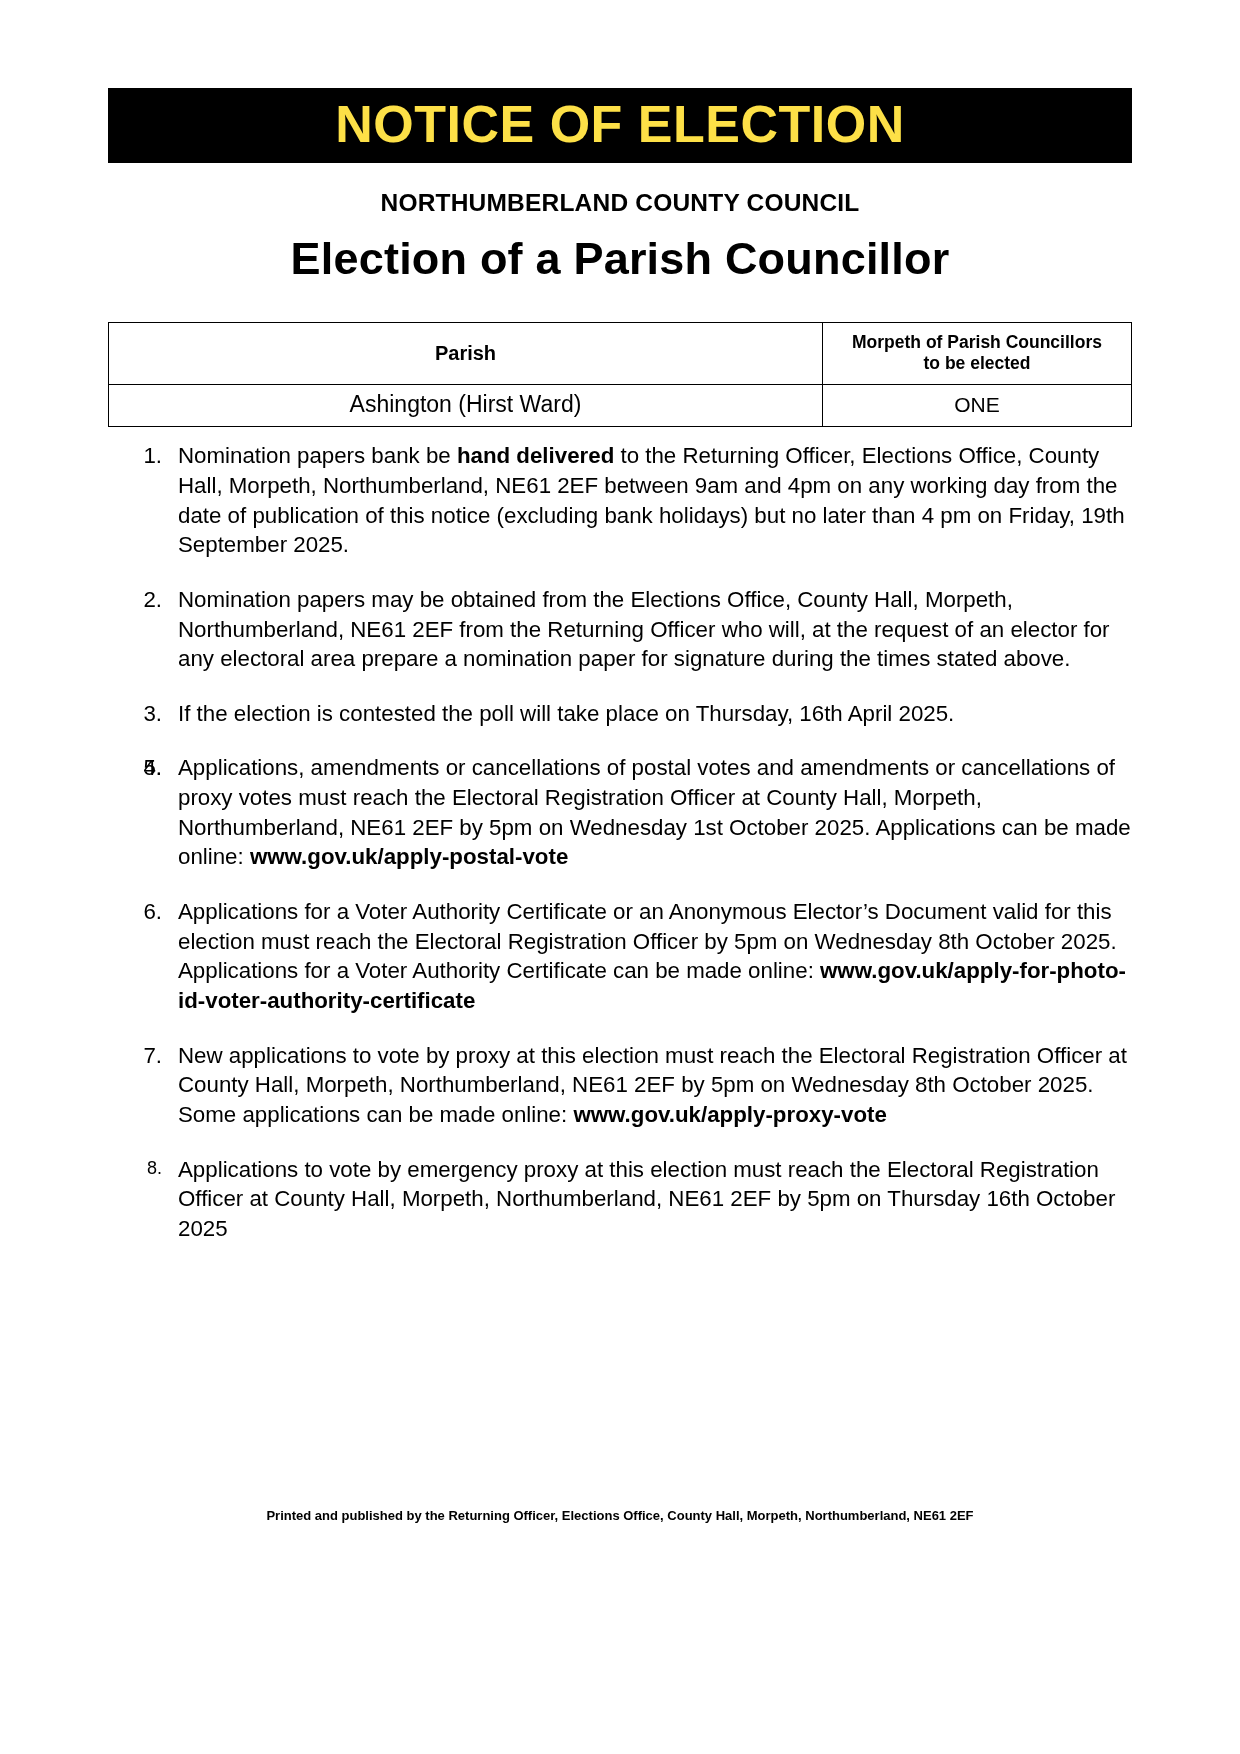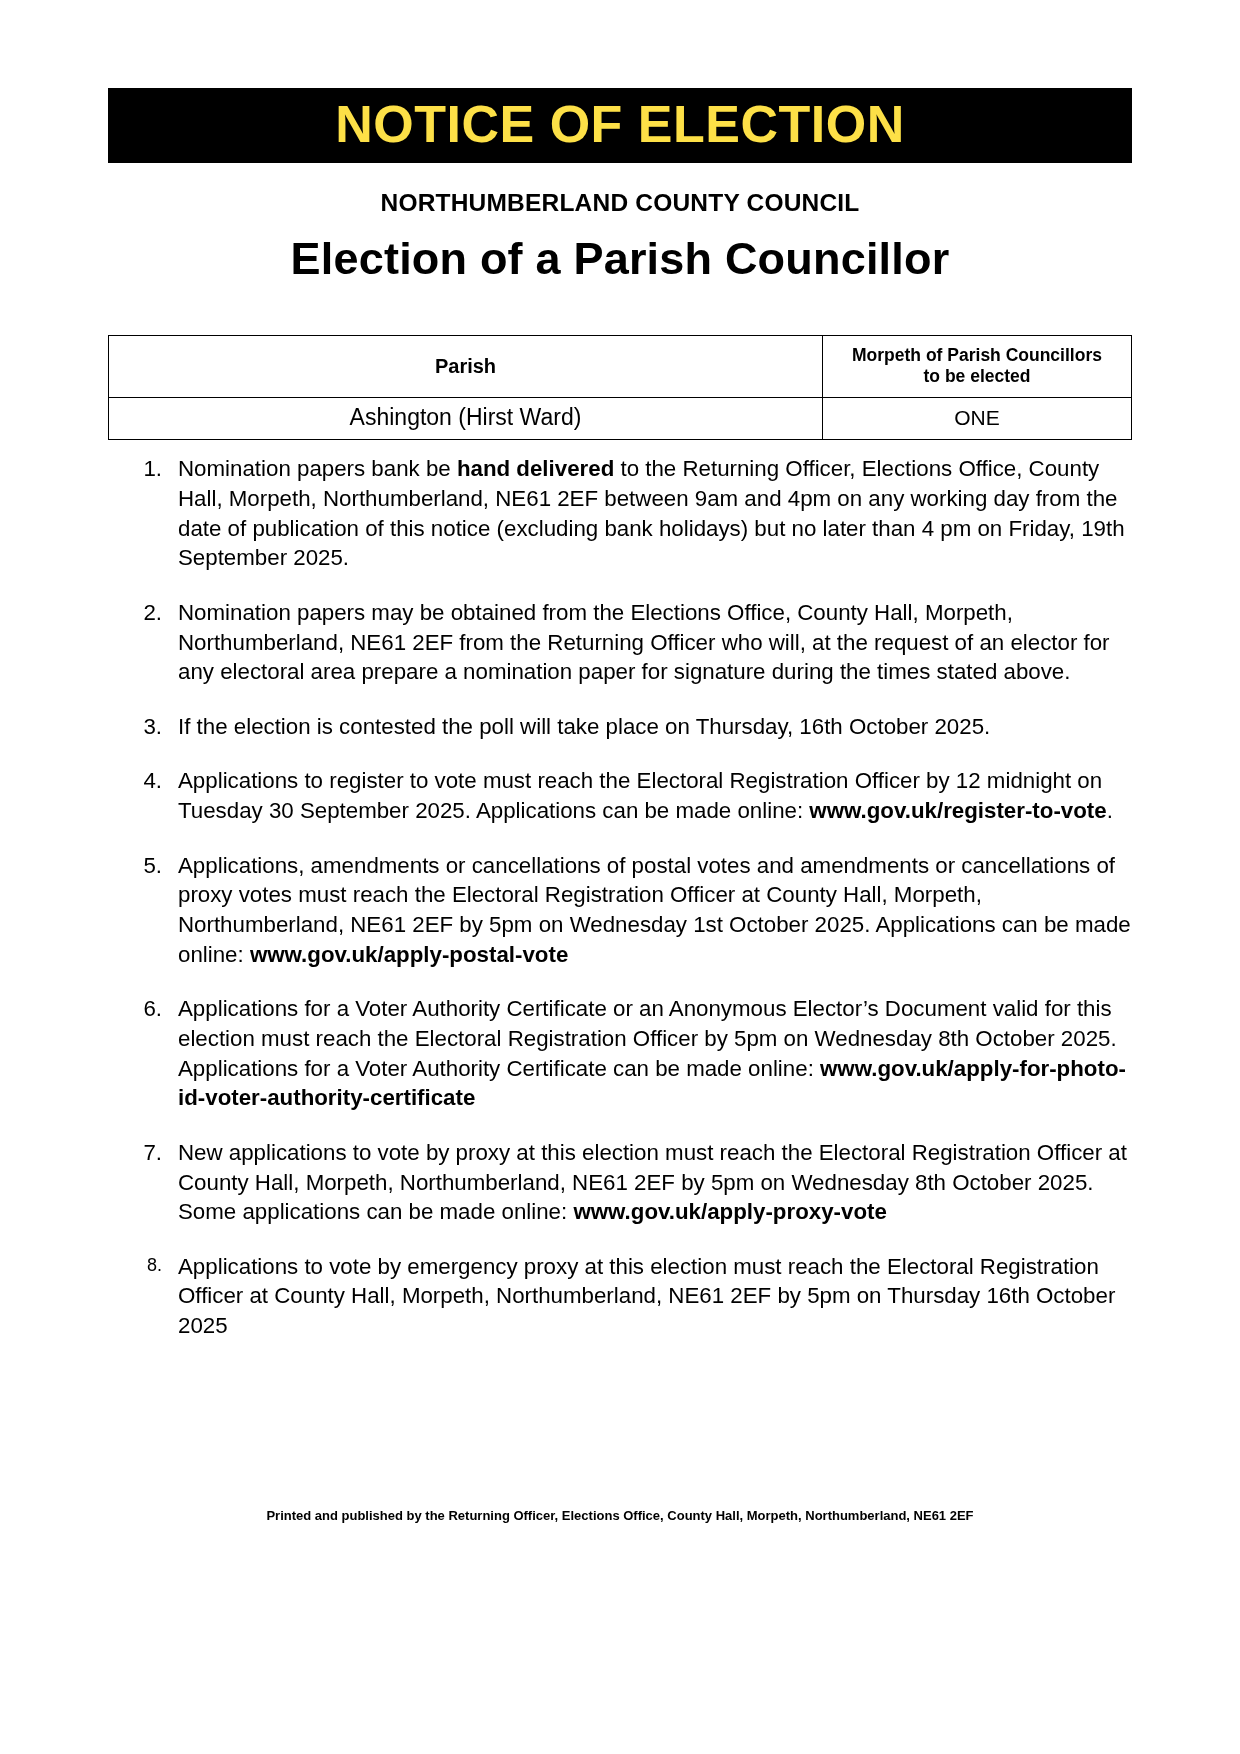--- a/index.html
+++ b/index.html
@@ -49,21 +49,21 @@
   .election-title {
     text-align: center;
     font-weight: bold;
     font-size: 45px;
     margin-top: 16px;
     letter-spacing: 0.2px;
   }
 
   
   table.parish-table {
-    margin-top: 50px;
+    margin-top: 37px;
     width: 100%;
     border-collapse: collapse;
     table-layout: fixed;
   }
   table.parish-table td,
   table.parish-table th {
     border: 1.6px solid #000000;
     text-align: center;
     vertical-align: middle;
     padding: 0;
@@ -174,22 +174,22 @@
               <div class="td-count">ONE</div>
             </td>
           </tr>
         </tbody>
     </table>
 
     <ol class="notes" id="notes-list">
 
     <li><span class="num">1.</span><span><span>Nomination papers bank be </span><b>hand delivered</b><span> to the Returning Officer, Elections Office, County Hall, Morpeth, Northumberland, NE61 2EF between 9am and 4pm on any working day from the date of publication of this notice (excluding bank holidays) but no later than 4 pm on Friday, 19th September 2025.</span></span></li>
         <li><span class="num">2.</span><span><span>Nomination papers may be obtained from the Elections Office, County Hall, Morpeth, Northumberland, NE61 2EF from the Returning Officer who will, at the request of an elector for any electoral area prepare a nomination paper for signature during the times stated above.</span></span></li>
-        <li><span class="num">3.</span><span><span>If the election is contested the poll will take place on Thursday, 16th October 2025.</span></span></li>
-        <li><span class="num">4.</span><span><span>Applications to register to vote must reach the Electoral Registration Officer by 12 midnight on Tuesday 30 September 2025. Applications can be made online: </span><b>www.gov.uk/register-to-vote</b><span>.</span></span></li>
+        <li><span class="num">3.</span><span><span>If the election is contested the poll will take place on Thursday, 16th April 2025.</span></span></li>
+        <li><span class="num">4.</span></li>
         <li><span class="num">5.</span><span><span>Applications, amendments or cancellations of postal votes and amendments or cancellations of proxy votes must reach the Electoral Registration Officer at County Hall, Morpeth, Northumberland, NE61 2EF by 5pm on Wednesday 1st October 2025. Applications can be made online: </span><b>www.gov.uk/apply-postal-vote</b></span></li>
         <li><span class="num">6.</span><span><span>Applications for a Voter Authority Certificate or an Anonymous Elector’s Document valid for this election must reach the Electoral Registration Officer by 5pm on Wednesday 8th October 2025. Applications for a Voter Authority Certificate can be made online: </span><b>www.gov.uk/apply-for-photo-id-voter-authority-certificate</b></span></li>
         <li><span class="num">7.</span><span><span>New applications to vote by proxy at this election must reach the Electoral Registration Officer at County Hall, Morpeth, Northumberland, NE61 2EF by 5pm on Wednesday 8th October 2025. Some applications can be made online: </span><b>www.gov.uk/apply-proxy-vote</b></span></li>
         <li class="small-num"><span class="num">8.</span><span><span>Applications to vote by emergency proxy at this election must reach the Electoral Registration Officer at County Hall, Morpeth, Northumberland, NE61 2EF by 5pm on Thursday 16th October 2025</span></span></li>
       </ol>
 
   </div>
 
 
   <div class="footer">Printed and published by the Returning Officer, Elections Office, County Hall, Morpeth, Northumberland, NE61 2EF</div>

